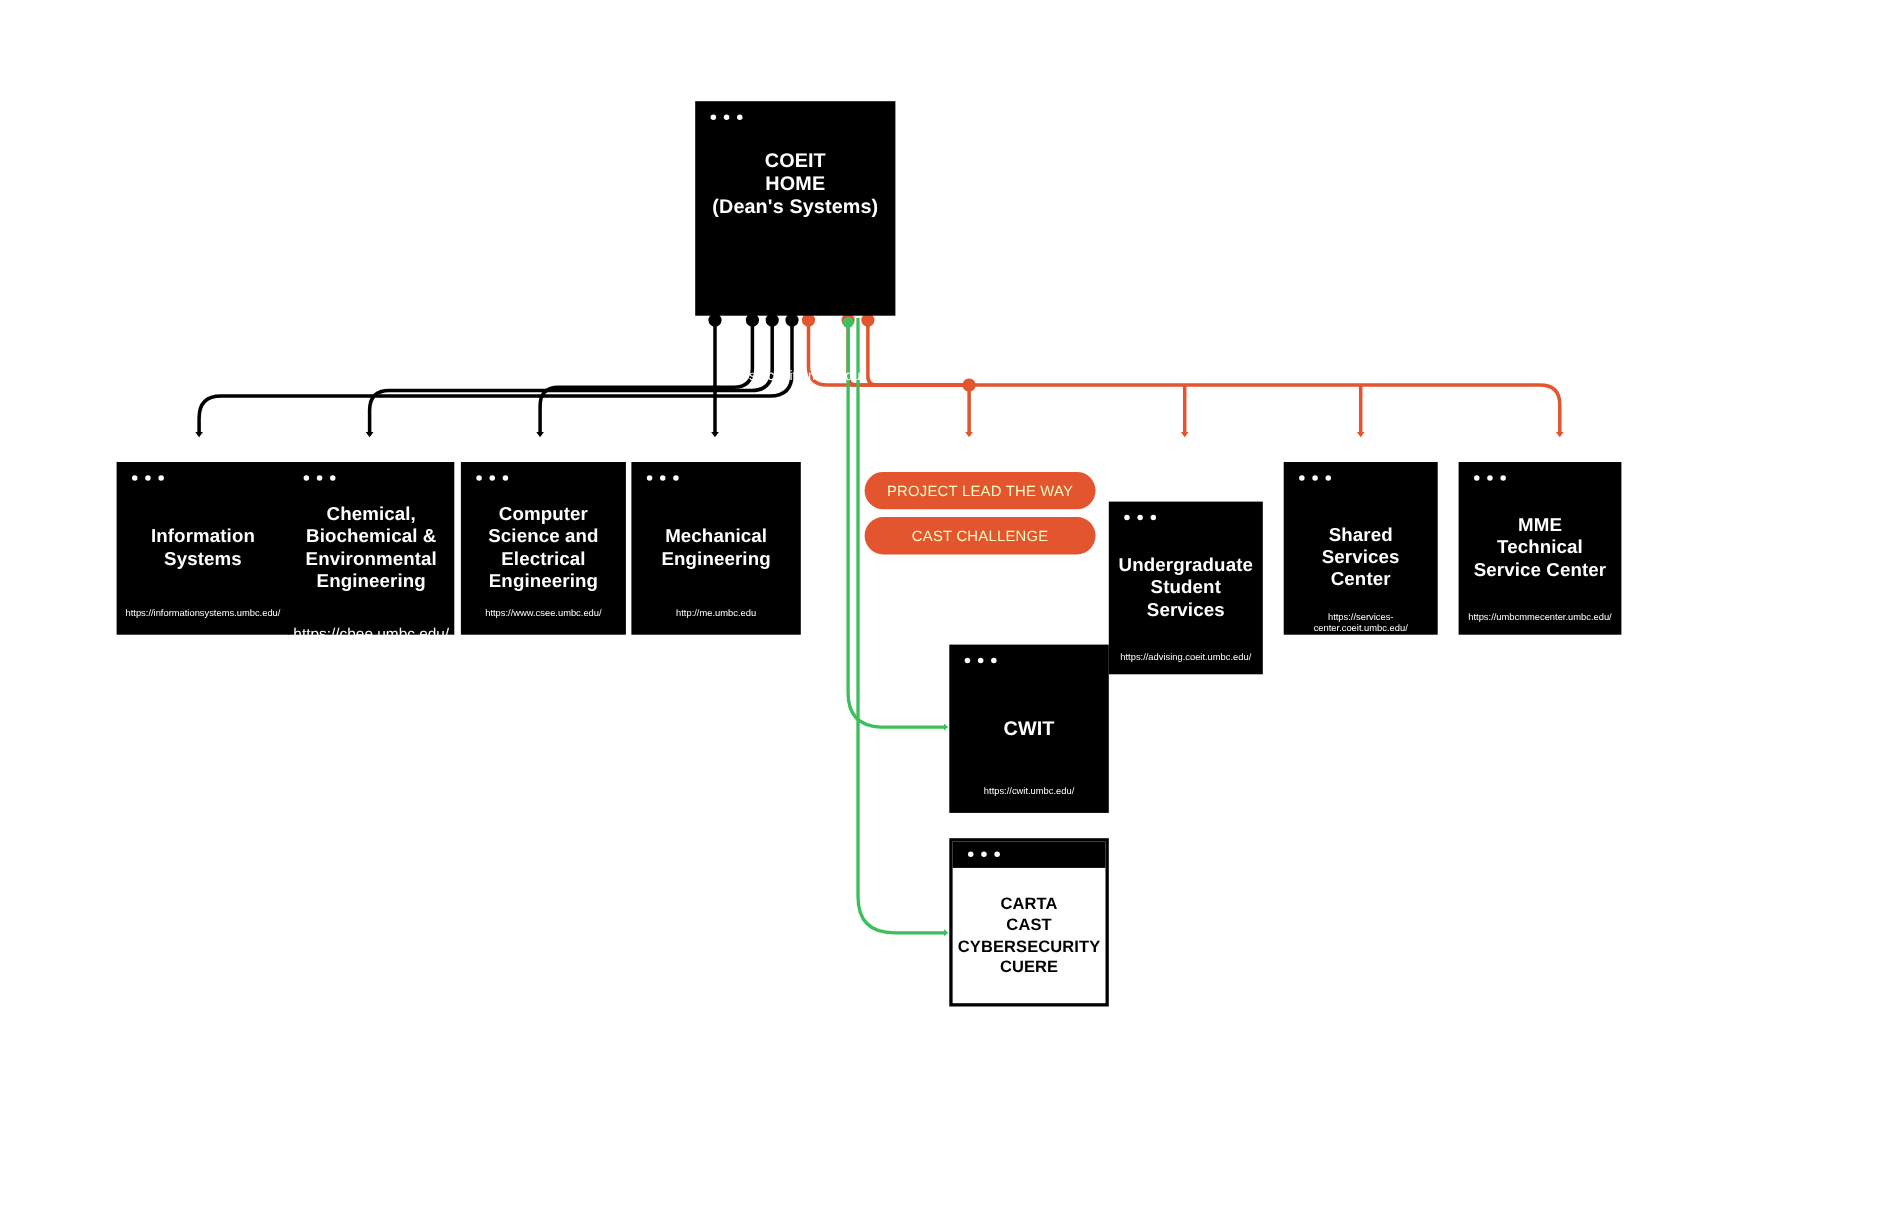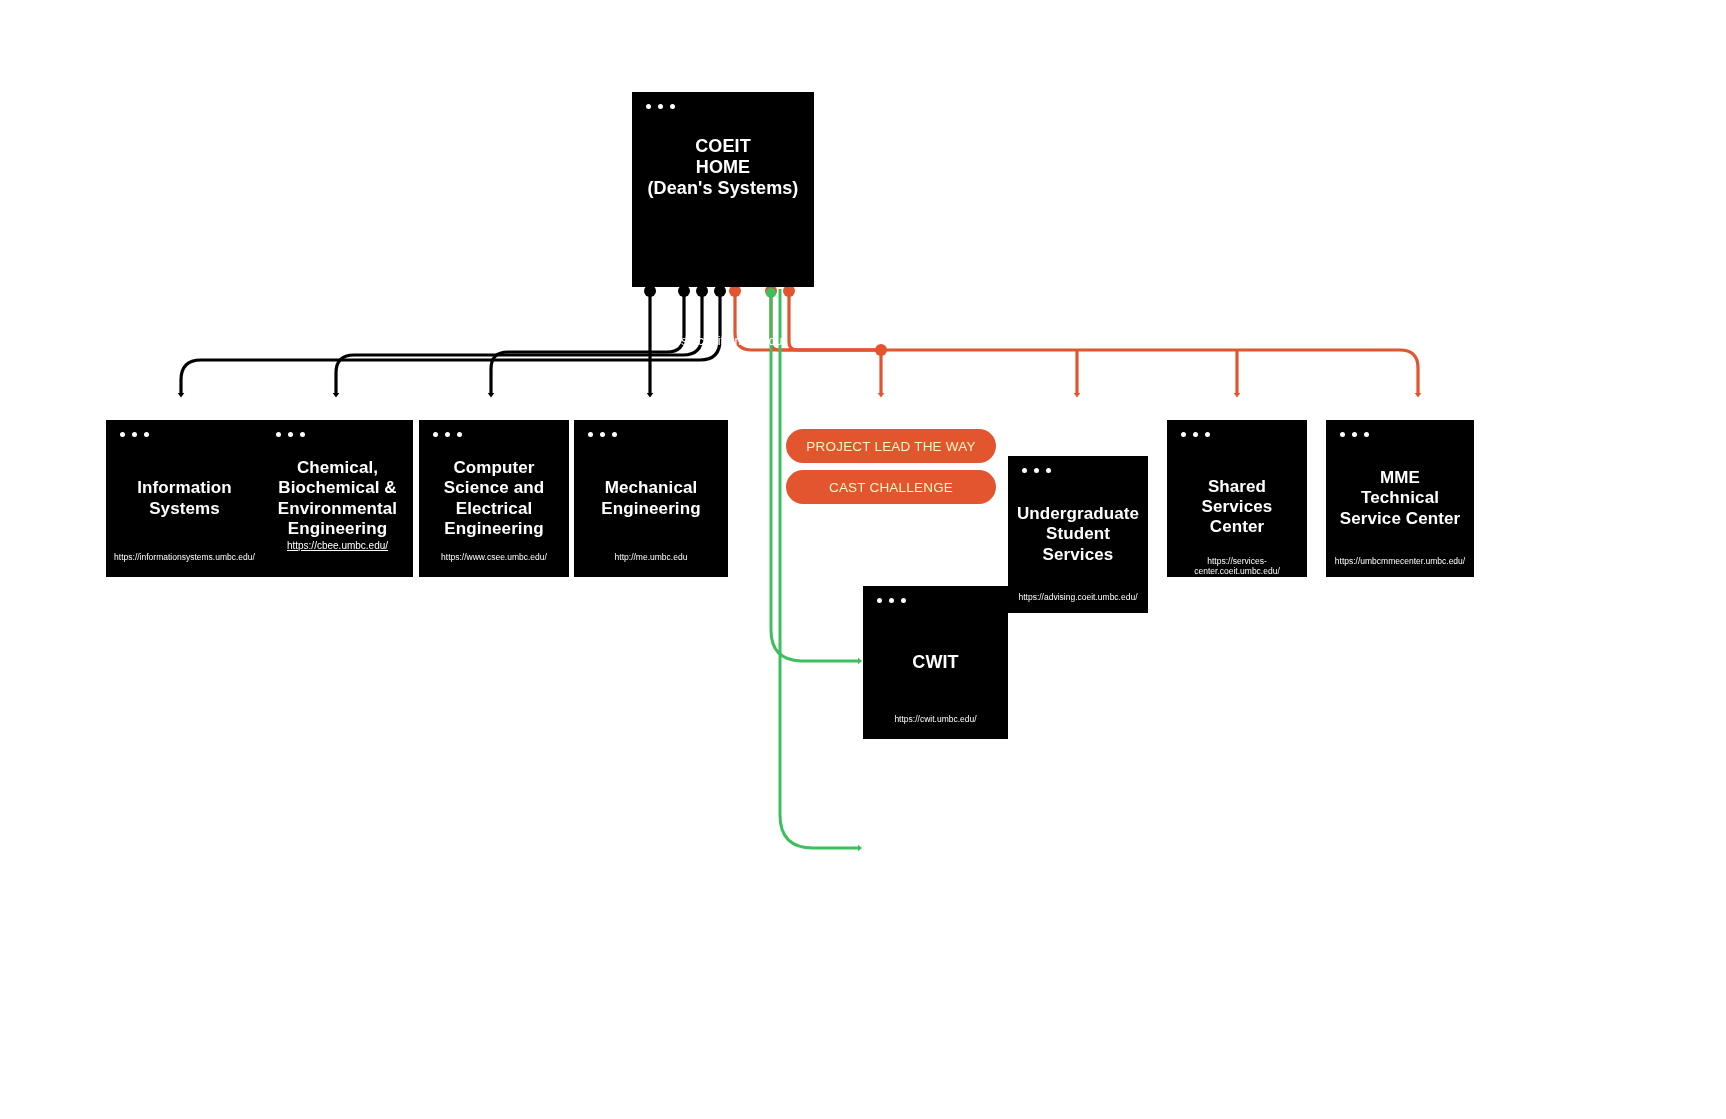--- a/index.html
+++ b/index.html
@@ -109,21 +109,21 @@
         <i></i>
         <i></i>
         <i></i>
       </span>
     <div class="body">
         <div class="title" style="font-size:17px;white-space:pre-line;">Chemical,
 Biochemical &amp;
 Environmental
 Engineering</div>
       </div>
-    <div class="url" style="top:120px;font-size:10px;text-decoration:underline;">https://cbee.umbc.edu/</div>
+    <div class="url" style="top:148px;font-size:14px;">https://cbee.umbc.edu/</div>
   </div>
 
   <div class="card" style="left:419px;top:420px;width:150px;height:157px;">
     <span class="dots">
         <i></i>
         <i></i>
         <i></i>
       </span>
     <div class="body">
         <div class="title" style="font-size:17px;white-space:pre-line;">Computer
@@ -201,14 +201,28 @@
         <i></i>
       </span>
     <div class="body">
         <div class="title" style="font-size:17px;white-space:pre-line;">MME
 Technical
 Service Center</div>
       </div>
     <div class="url" style="top:136px;font-size:8.5px;">https://umbcmmecenter.umbc.edu/</div>
   </div>
 
+  <div class="card light" style="left:863px;top:762px;width:145px;height:153px;">
+    <div class="topbar"></div>
+    <span class="dots" style="top:9px;">
+        <i></i>
+        <i></i>
+        <i></i>
+      </span>
+    <div class="body" style="padding-top:24px;">
+        <div class="title" style="font-size:15px;white-space:pre-line;line-height:1.3;">CARTA
+CAST
+CYBERSECURITY
+CUERE</div>
+      </div>
+  </div>
 
 </div>
 
 </body></html>

